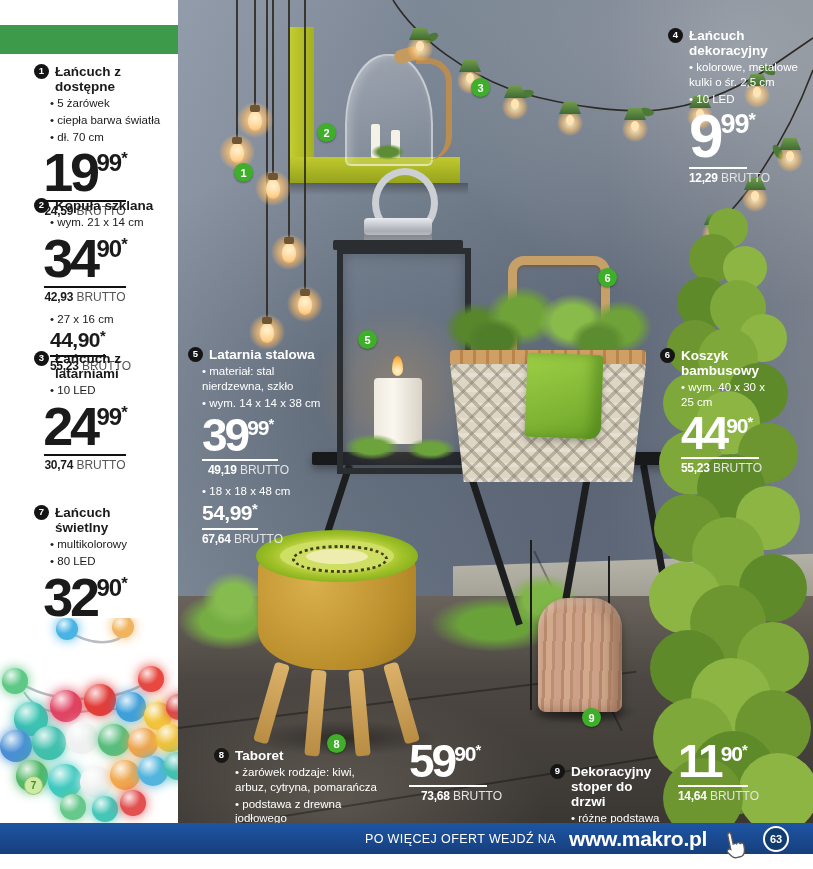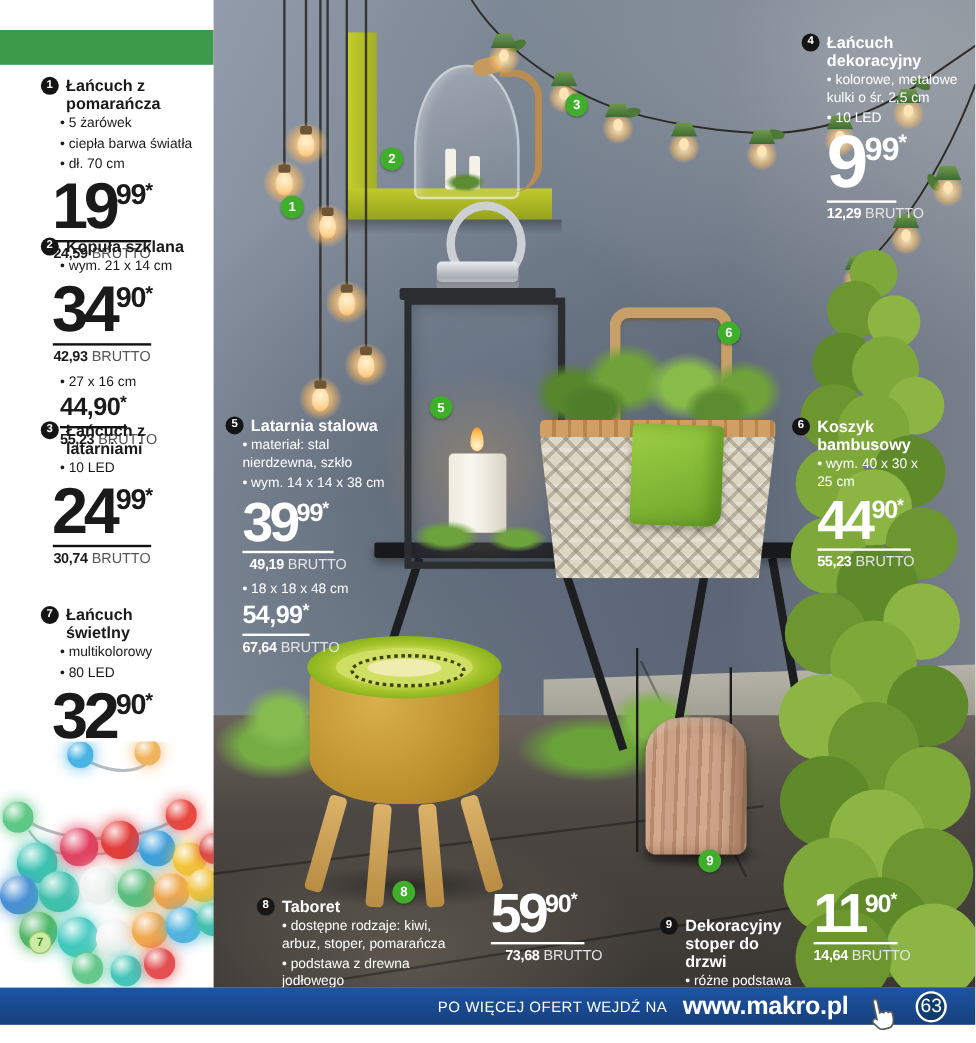--- a/index.html
+++ b/index.html
@@ -146,33 +146,33 @@
      background:radial-gradient(circle at 35% 28%,rgba(255,255,255,.85),rgba(255,255,255,0) 45%),var(--c);
      box-shadow:0 0 12px var(--c);}
   
   .bluebar{position:absolute;left:0;top:823px;width:813px;height:31px;
      background:linear-gradient(180deg,#1d55a3,#163f7d);display:flex;align-items:center;
      justify-content:flex-end;gap:13px;padding-right:24px;box-sizing:border-box;z-index:20;}
   .promo{color:#fff;font-size:12.5px;letter-spacing:.4px;}
   .url{color:#fff;font-size:21px;font-weight:700;letter-spacing:-.3px;cursor:pointer;}
   .cursor{width:30px;height:34px;margin-bottom:-14px;transform:rotate(-12deg);}
   .pageno{width:26px;height:26px;border-radius:50%;background:#113c6e;border:2px solid #fff;color:#fff;
-     font-size:16px;font-weight:400;display:flex;align-items:center;justify-content:center;box-sizing:border-box;}
+     font-size:11px;font-weight:700;display:flex;align-items:center;justify-content:center;box-sizing:border-box;}
 </style>
 </head>
 <body>
 
 <div id="page">
 
   <div class="greenbar"></div>
 
   <div class="pcol" style="top:64px;">
     <div class="phead">
       <span class="bdg-d">1</span>
-      <span>Łańcuch z pomarańcza</span>
+      <span>Łańcuch z dostępne</span>
     </div>
     <div class="bl">5 żarówek</div>
     <div class="bl">ciepła barwa światła</div>
     <div class="bl">dł. 70 cm</div>
     <div class="pb">
       <div class="pr"><span class="pi">19</span><span class="ps"><span>99</span><span class="star">*</span></span></div>
       <div class="rule"></div>
       <div class="gr"><b>24,59</b> <span class="gl">BRUTTO</span></div>
     </div>
   </div>
@@ -516,21 +516,21 @@
         </div>
       </div>
     </div>
 
     <div class="ov" style="left:36px;top:748px;width:168px;">
       <div class="phead">
         <span class="bdg-d" style="background:rgba(10,10,10,.78);">8</span>
         <span>Taboret</span>
       </div>
       <div style="margin-left:21px;width:150px;">
-        <div class="bl">dostępne rodzaje: kiwi, arbuz, stoper, pomarańcza</div>
+        <div class="bl">żarówek rodzaje: kiwi, arbuz, cytryna, pomarańcza</div>
         <div class="bl">podstawa z drewna jodłowego</div>
 
       </div>
     </div>
     <div class="ov pb sz-b ta-l" style="left:205px;top:736px;width:92px;">
       <div class="pr"><span class="pi">59</span><span class="ps"><span>90</span><span class="star">*</span></span></div>
       <div class="rule" style="width:78px;"></div>
       <div class="gr" style="margin-left:12px;"><b>73,68</b> <span class="gl">BRUTTO</span></div>
     </div>
 

